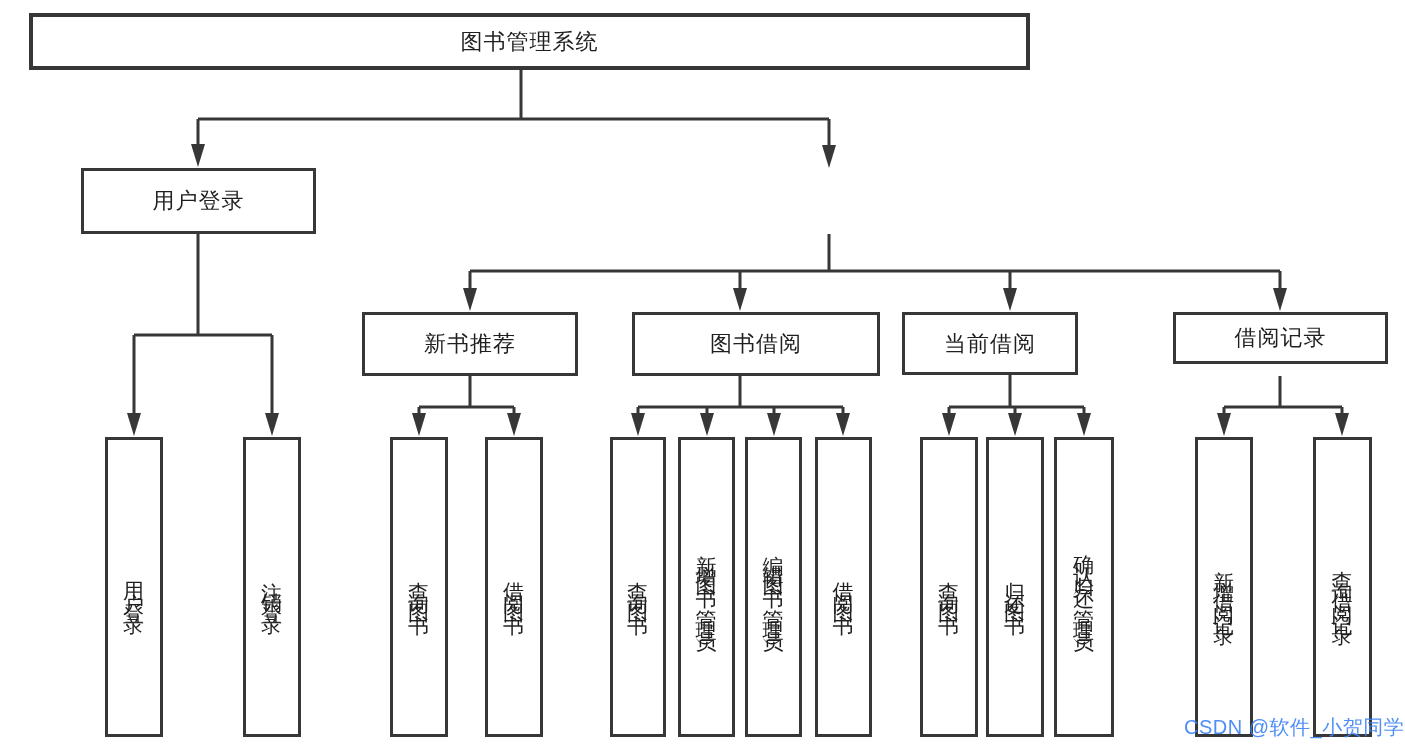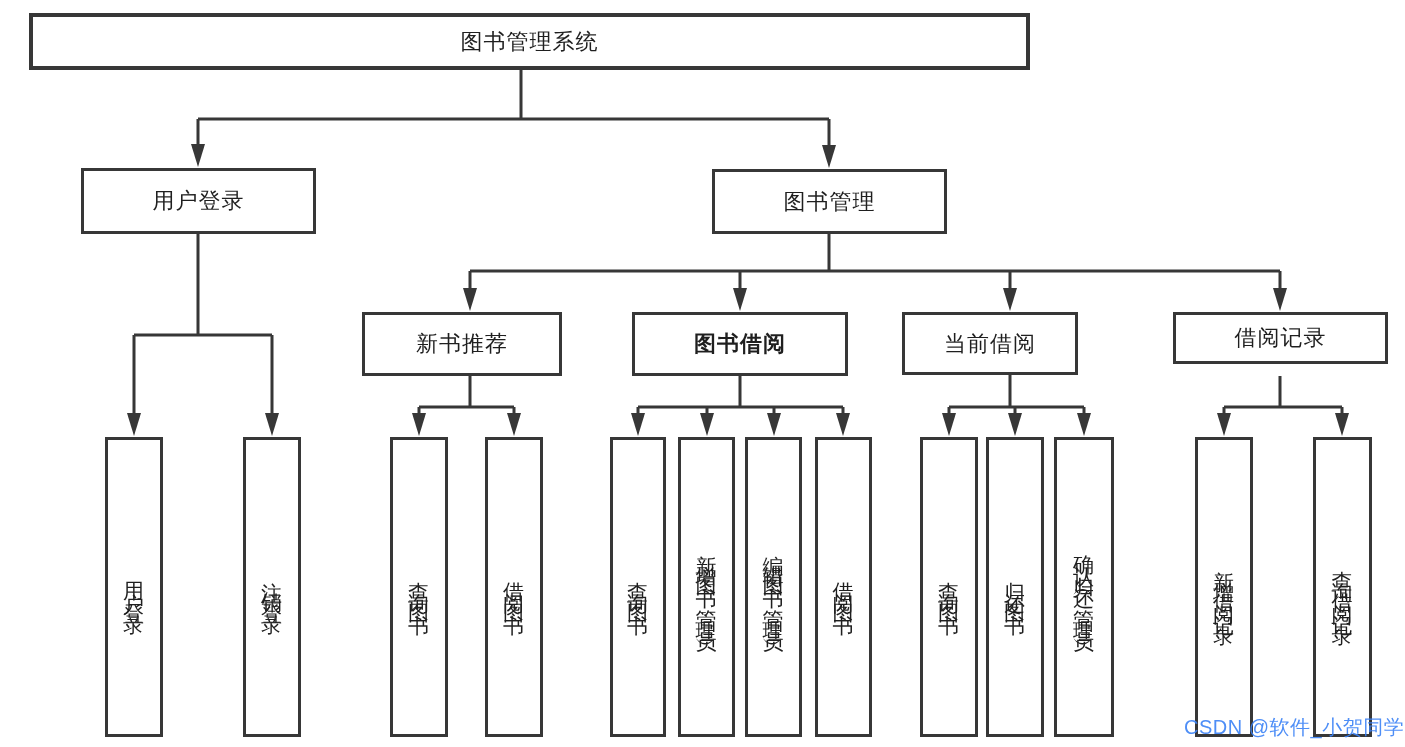--- a/index.html
+++ b/index.html
@@ -104,24 +104,23 @@
       <polygon class="arrow" points="1008,413 1022,413 1015,436"></polygon>
       <polygon class="arrow" points="1077,413 1091,413 1084,436"></polygon>
       <polygon class="arrow" points="1217,413 1231,413 1224,436"></polygon>
       <polygon class="arrow" points="1335,413 1349,413 1342,436"></polygon>
     </g>
   </svg>
 
   <div class="box root-box" style="left:21px; top:13px; width:1001px; height:57px;">图书管理系统</div>
 
   <div class="box h-box" style="left:81px; top:168px; width:235px; height:66px;">用户登录</div>
-  <div class="box h-box" style="left:712px; top:169px; width:235px; height:65px;">图书管理</div>
 
-  <div class="box h-box" style="left:362px; top:312px; width:200px; height:64px;">新书推荐</div>
-  <div class="box h-box" style="left:632px; top:312px; width:216px; height:64px;font-weight:bold;">图书借阅</div>
+  <div class="box h-box" style="left:362px; top:312px; width:216px; height:64px;">新书推荐</div>
+  <div class="box h-box" style="left:632px; top:312px; width:248px; height:64px;">图书借阅</div>
   <div class="box h-box" style="left:902px; top:312px; width:176px; height:63px;">当前借阅</div>
   <div class="box h-box" style="left:1173px; top:312px; width:215px; height:52px;">借阅记录</div>
 
   <div class="box v-box" style="left:105px; top:437px; width:58px; height:300px;">
     <span>用户登录</span>
   </div>
   <div class="box v-box" style="left:243px; top:437px; width:58px; height:300px;">
     <span>注销登录</span>
   </div>
 

